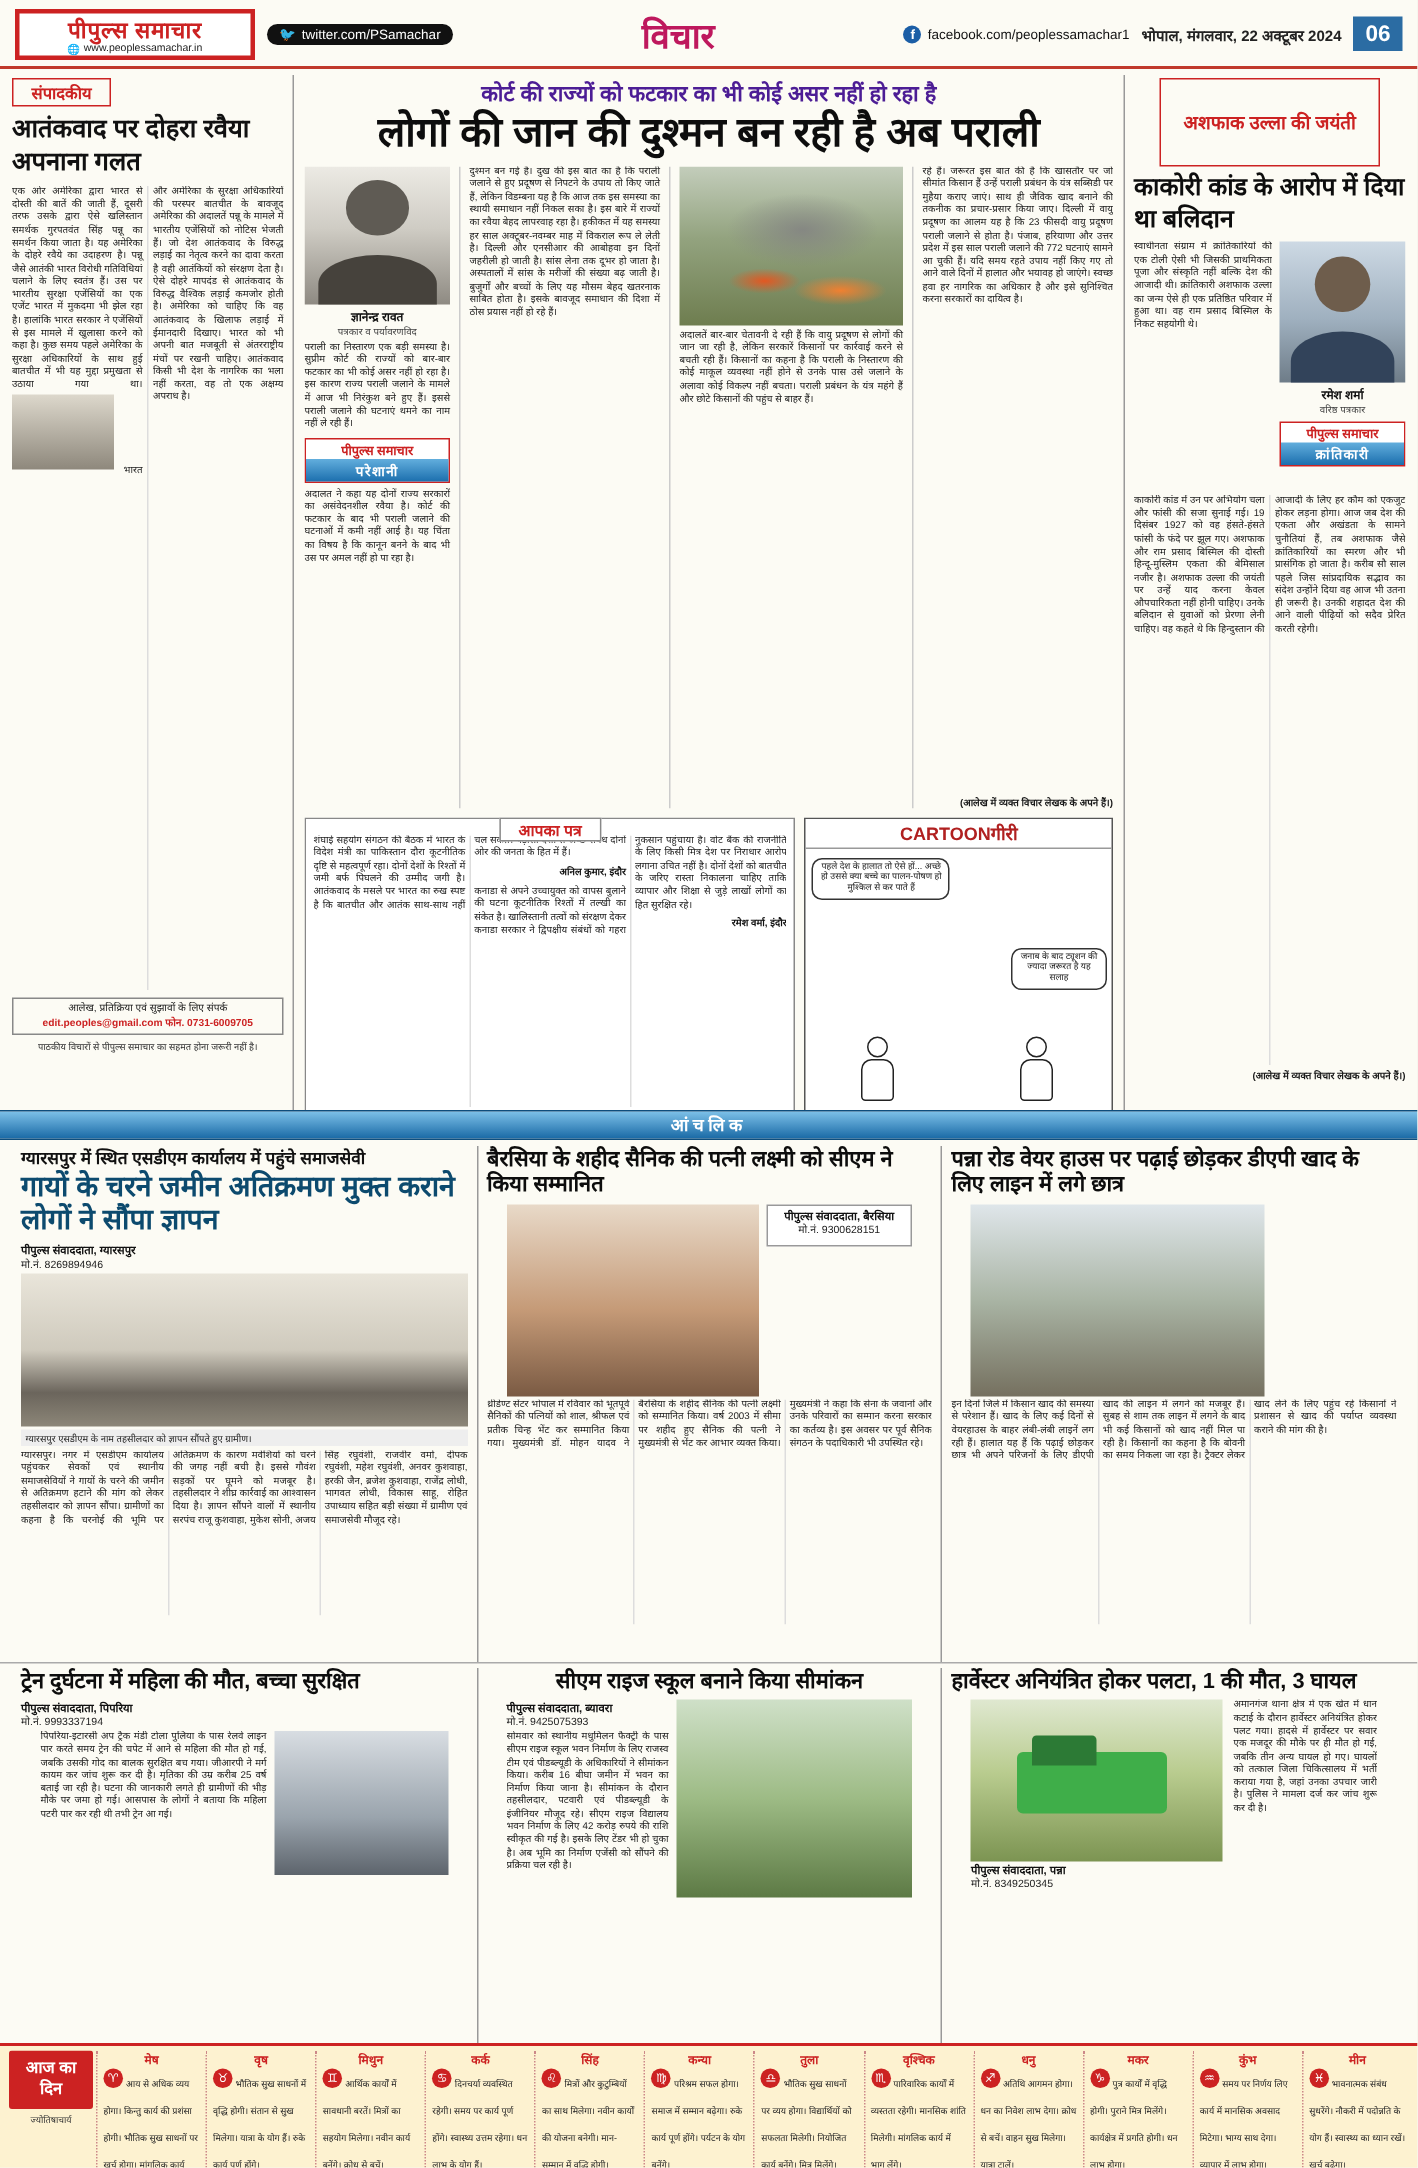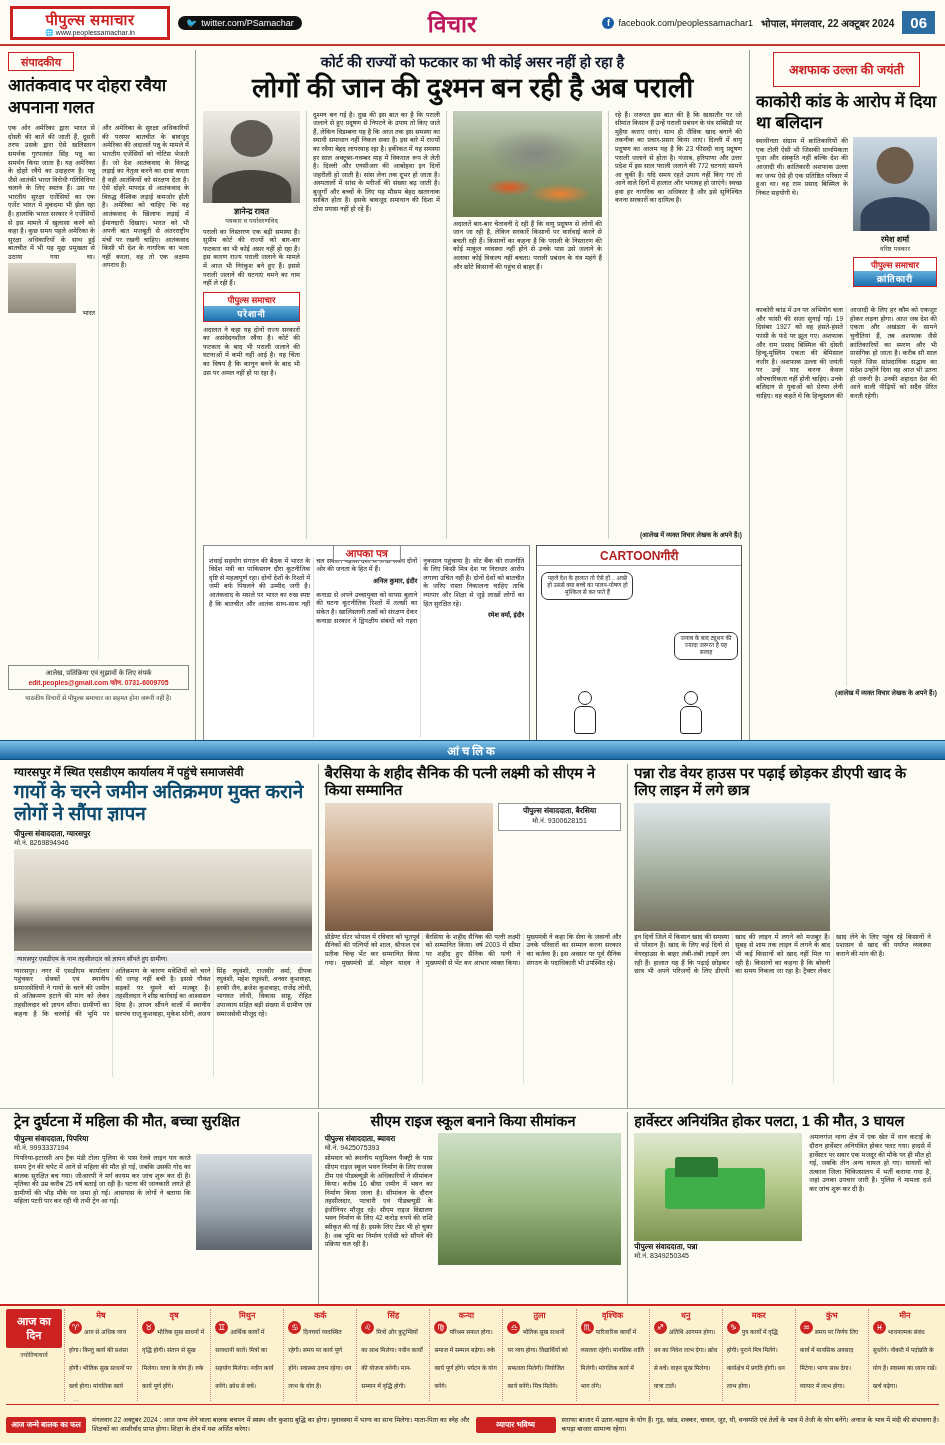--- a/index.html
+++ b/index.html
@@ -34,21 +34,21 @@
   .ed-label-wrap { text-align:left; margin:2px 0 4px; }
   .ed-label { display:inline-block; border:1px solid #cc2222; color:#cc2222; font-weight:bold; font-size:11px; padding:1px 12px; }
   .ed-headline { font-size:17px; font-weight:900; line-height:1.3; color:#111; margin-bottom:5px; }
   .ed-body { column-count:2; column-gap:7px; column-rule:1px solid #ddd; height:536px; overflow:hidden; }
   .ed-poster { display:inline-block; width:68px; height:50px; background:linear-gradient(180deg,#ddd8cc,#8e887c); margin:2px 0; }
   .ed-contact { border:1px solid #888; text-align:center; font-size:6.8px; padding:2px; margin-top:5px; line-height:1.4; }
   .ed-email { color:#cc2222; font-weight:bold; }
   .ed-disclaimer { font-size:6.2px; text-align:center; margin-top:3px; color:#333; }
 
   
-  .kicker { text-align:center; font-weight:bold; font-size:14.5px; color:#0f172a; padding:1px 0 2px; }
+  .kicker { text-align:center; font-weight:bold; font-size:14.5px; color:#4c1d95; padding:1px 0 2px; }
   .lead-headline { text-align:center; font-size:27px; font-weight:900; color:#0d0d0d; line-height:1.1; margin:1px 0 7px; }
   .lead-body { display:flex; gap:6px; height:428px; overflow:hidden; }
   .lead-colA { width:97px; flex:none; }
   .lead-colB { flex:1; border-left:1px solid #ccc; padding-left:6px; }
   .lead-colC { width:156px; flex:none; border-left:1px solid #ccc; padding-left:6px; }
   .lead-colD { flex:1; border-left:1px solid #ccc; padding-left:6px; display:flex; flex-direction:column; }
   .photo { position:relative; overflow:hidden; background:#b8b2a6; }
   .portrait { background:linear-gradient(180deg,#eceae4 0%,#cfccc4 45%,#8e8a82 100%); }
   .portrait::before { content:""; position:absolute; top:10%; left:50%; transform:translateX(-50%); width:44%; height:40%; border-radius:50%; background:#5f5b54; }
   .portrait::after { content:""; position:absolute; bottom:-6%; left:50%; transform:translateX(-50%); width:82%; height:42%; border-radius:50% 50% 0 0; background:#46423c; }
@@ -79,34 +79,34 @@
   .cartoon-canvas { flex:1; position:relative; }
   .bubble { position:absolute; border:1px solid #333; border-radius:7px; background:#fff; font-size:5.9px; line-height:1.25; padding:2px 3px; text-align:center; }
   .b1 { left:4px; top:6px; width:92px; }
   .b2 { right:3px; top:66px; width:64px; }
   .fig { position:absolute; width:28px; }
   .f1 { left:34px; bottom:8px; } .f2 { right:36px; bottom:8px; }
   .fig .head { width:14px; height:14px; border:1.5px solid #222; border-radius:50%; margin:0 auto; background:#fff; }
   .fig .bod { width:22px; height:28px; border:1.5px solid #222; border-radius:7px 7px 3px 3px; margin:1px auto 0; background:#fff; }
 
   
-  .kicker-box { border:1px solid #cc2222; color:#cc2222; font-weight:900; text-align:center; font-size:12.5px; padding:8px 0; margin:2px 17px 4px; }
+  .kicker-box { border:1px solid #cc2222; color:#cc2222; font-weight:900; text-align:center; font-size:12.5px; padding:20px 0; margin:2px 17px 4px; }
   .j-headline { font-size:16.5px; font-weight:900; line-height:1.25; color:#0d0d0d; margin-bottom:5px; }
   .j-top { display:flex; gap:5px; }
   .j-intro { flex:1; height:164px; overflow:hidden; }
   .j-photo-wrap { width:84px; flex:none; }
   .j-photo { width:84px; height:94px; }
   .j-body { column-count:2; column-gap:7px; column-rule:1px solid #ddd; height:380px; overflow:hidden; margin-top:5px; }
 
   
   .band { height:20px; background:linear-gradient(180deg,#7cc0e8,#1a6aa6); color:#fff; font-weight:900; text-align:center; font-size:11.5px; line-height:20px; letter-spacing:3px; border-top:1px solid #0e4d7c; border-bottom:1px solid #0e4d7c; }
 
   
   .reg-top { display:grid; grid-template-columns:1fr 1fr 1fr; height:348px; padding:4px 8px 0; overflow:hidden; }
-  .reg-bottom { display:grid; grid-template-columns:1fr 1fr 1fr; height:196px; padding:3px 8px 0; overflow:hidden; border-top:1px solid #aaa; }
+  .reg-bottom { display:grid; grid-template-columns:1fr 1fr 1fr; height:254px; padding:3px 8px 0; overflow:hidden; border-top:1px solid #aaa; }
   .reg-col { padding:0 6px; overflow:hidden; }
   .reg-col + .reg-col { border-left:1px solid #999; }
   .r-kicker { font-size:11.5px; font-weight:bold; color:#111; }
   .r-headline-lg { font-size:19px; font-weight:900; line-height:1.15; color:#0c4a6e; margin:2px 0 3px; }
   .r-headline-md { font-size:14.5px; font-weight:900; line-height:1.2; color:#0d0d0d; margin:1px 0 3px; }
   .byline { font-weight:bold; font-size:7.5px; color:#111; }
   .phone { font-size:7px; color:#222; margin-bottom:2px; }
   .byline-box { border:1px solid #999; font-size:6.8px; text-align:center; padding:2px; margin-bottom:3px; background:#fff; line-height:1.4; }
   .caption { font-size:6.3px; background:#eee; padding:1px 3px; color:#222; }
   .cols3 { column-count:3; column-gap:6px; column-rule:1px solid #ddd; }
@@ -117,21 +117,21 @@
   .photo-queue { width:196px; height:128px; flex:none;
     background:linear-gradient(180deg,#dfe6ea 0%,#a9b4a4 50%,#75705f 100%); }
   .photo-train { width:116px; height:96px; flex:none;
     background:linear-gradient(180deg,#d8dde2 0%,#9aa4ad 60%,#5d646c 100%); }
   .photo-survey { width:100%; height:132px;
     background:linear-gradient(180deg,#cfe0c8 0%,#9dbb85 50%,#5d7a45 100%); }
   .photo-harvester { width:168px; height:108px; flex:none;
     background:linear-gradient(180deg,#dfe8d0 0%,#b9cc8f 45%,#7c9452 100%); }
   .photo-harvester::before { content:""; position:absolute; left:18%; top:32%; width:60%; height:38%; background:#3fae49; border-radius:4px; }
   .photo-harvester::after { content:""; position:absolute; left:24%; top:22%; width:26%; height:18%; background:#2c7a35; border-radius:3px 3px 0 0; }
-  .flexrow { display:flex; gap:5px; margin:2px 0; }
+  .flexrow { display:flex; gap:5px; margin:2px 13px; }
   .flexfill { flex:1; }
 
   
   .horoscope { background:#fdf2d0; border-top:2px solid #cc2222; height:139px; padding:3px 6px 2px; overflow:hidden; }
   .hrs-row { display:flex; gap:2px; height:92px; overflow:hidden; }
   .hrs-intro { width:56px; flex:none; display:flex; flex-direction:column; align-items:center; }
   .hrs-title { background:#cc2222; color:#fff; font-weight:900; text-align:center; font-size:11px; line-height:1.3; padding:5px 6px; border-radius:2px; width:100%; }
   .hrs-sub { font-size:6px; margin-top:3px; text-align:center; color:#333; }
   .hrs-sign { flex:1; border-left:1px dotted #cc8888; padding:0 2px 0 4px; overflow:hidden; }
   .s-name { color:#cc2222; font-weight:bold; font-size:8px; text-align:center; }

